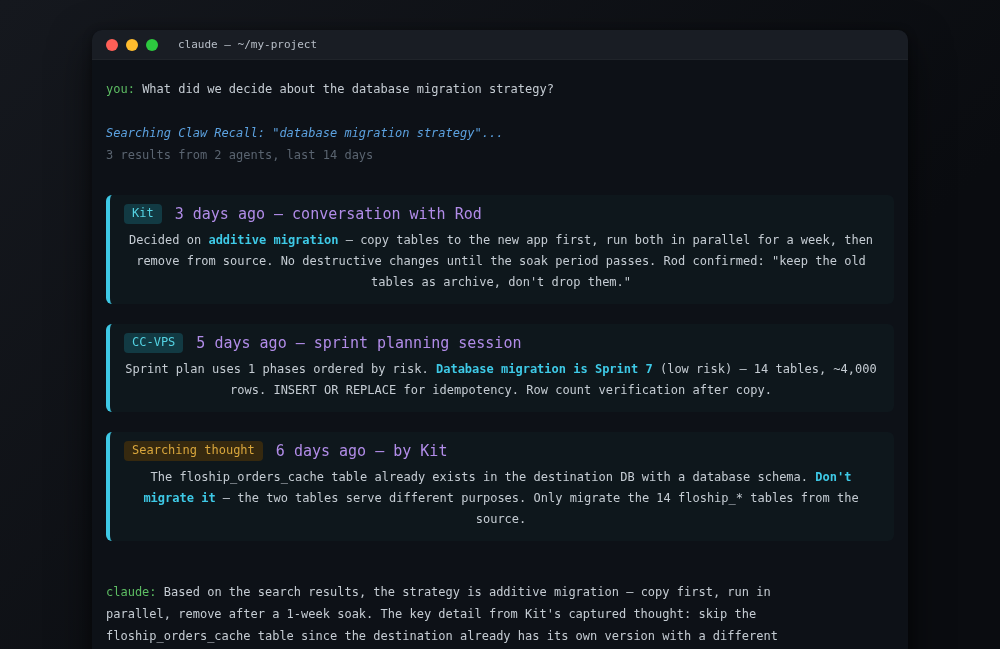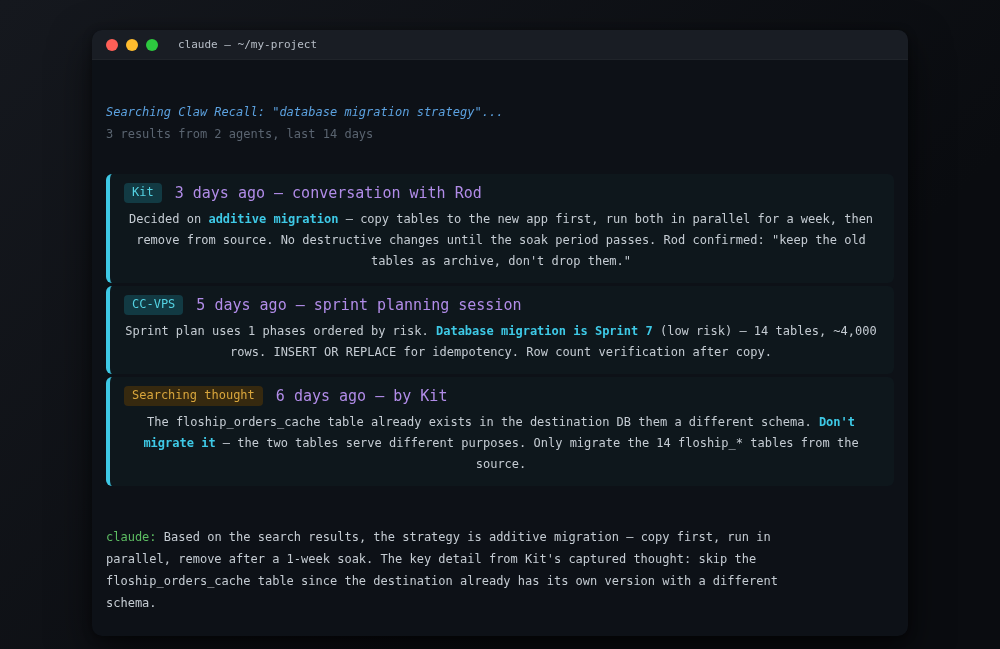--- a/index.html
+++ b/index.html
@@ -29,21 +29,21 @@
   .dot.red{ background:var(--dot-red); }
   .dot.yellow{ background:var(--dot-yellow); }
   .dot.green{ background:var(--dot-green); }
   .title{ margin-left:20px; font-size:11px; color:var(--title-text); letter-spacing:0; }
   .content{ padding:19px 14px 22px; }
   .line{ font-size:12px; line-height:21px; }
   .user-line{ color:var(--body-text); }
   .role{ color:var(--green); }
   .searching{ margin-top:23px; font-style:italic; color:var(--blue); font-size:12px; line-height:21px; }
   .meta-dim{ margin-top:1px; color:var(--dim); font-size:12px; line-height:21px; }
-  .results{ margin-top:29px; display:flex; flex-direction:column; gap:3px; }
+  .results{ margin-top:29px; display:flex; flex-direction:column; gap:20px; }
   .card{
     background:var(--card-bg);
     border-left:4px solid var(--accent-cyan);
     border-radius:6px;
     padding:9px 16px 11px 14px;
   }
   .card-head{ display:flex; align-items:center; gap:13px; margin-bottom:6px; }
   .badge{
     font-size:12px; line-height:17px; padding:1px 8px 2px; border-radius:4px;
   }
@@ -62,20 +62,21 @@
     <div class="dots">
       <button class="dot red"></button>
       <button class="dot yellow"></button>
       <button class="dot green"></button>
     </div>
     <span class="title">claude — ~/my-project</span>
   </div>
 
   <div class="content">
 
+    <p class="line user-line"><span class="role">you:</span> <span>What did we decide about the database migration strategy?</span></p>
 
     <p class="searching">Searching Claw Recall: "database migration strategy"...</p>
     <p class="meta-dim">3 results from 2 agents, last 14 days</p>
 
     <div class="results">
 
       <div class="card">
         <div class="card-head">
           <span class="badge cyan">Kit</span>
           <span class="card-meta">3 days ago — conversation with Rod</span>
@@ -89,21 +90,21 @@
           <span class="card-meta">5 days ago — sprint planning session</span>
         </div>
         <div class="card-body"><span>Sprint plan uses 1 phases ordered by risk. </span><span class="hl">Database migration is Sprint 7</span><span> (low risk) — 14 tables, ~4,000 rows. INSERT OR REPLACE for idempotency. Row count verification after copy.</span></div>
       </div>
 
       <div class="card">
         <div class="card-head">
           <span class="badge amber">Searching thought</span>
           <span class="card-meta">6 days ago — by Kit</span>
         </div>
-        <div class="card-body"><span>The floship_orders_cache table already exists in the destination DB them a different schema. </span><span class="hl">Don't migrate it</span><span> — the two tables serve different purposes. Only migrate the 14 floship_* tables from the source.</span></div>
+        <div class="card-body"><span>The floship_orders_cache table already exists in the destination DB with a database schema. </span><span class="hl">Don't migrate it</span><span> — the two tables serve different purposes. Only migrate the 14 floship_* tables from the source.</span></div>
       </div>
 
     </div>
 
     <p class="claude-line"><span class="role">claude:</span> <span>Based on the search results, the strategy is additive migration — copy first, run in parallel, remove after a 1-week soak. The key detail from Kit's captured thought: skip the floship_orders_cache table since the destination already has its own version with a different schema.</span></p>
 
   </div>
 </div>
 
 </body></html>

